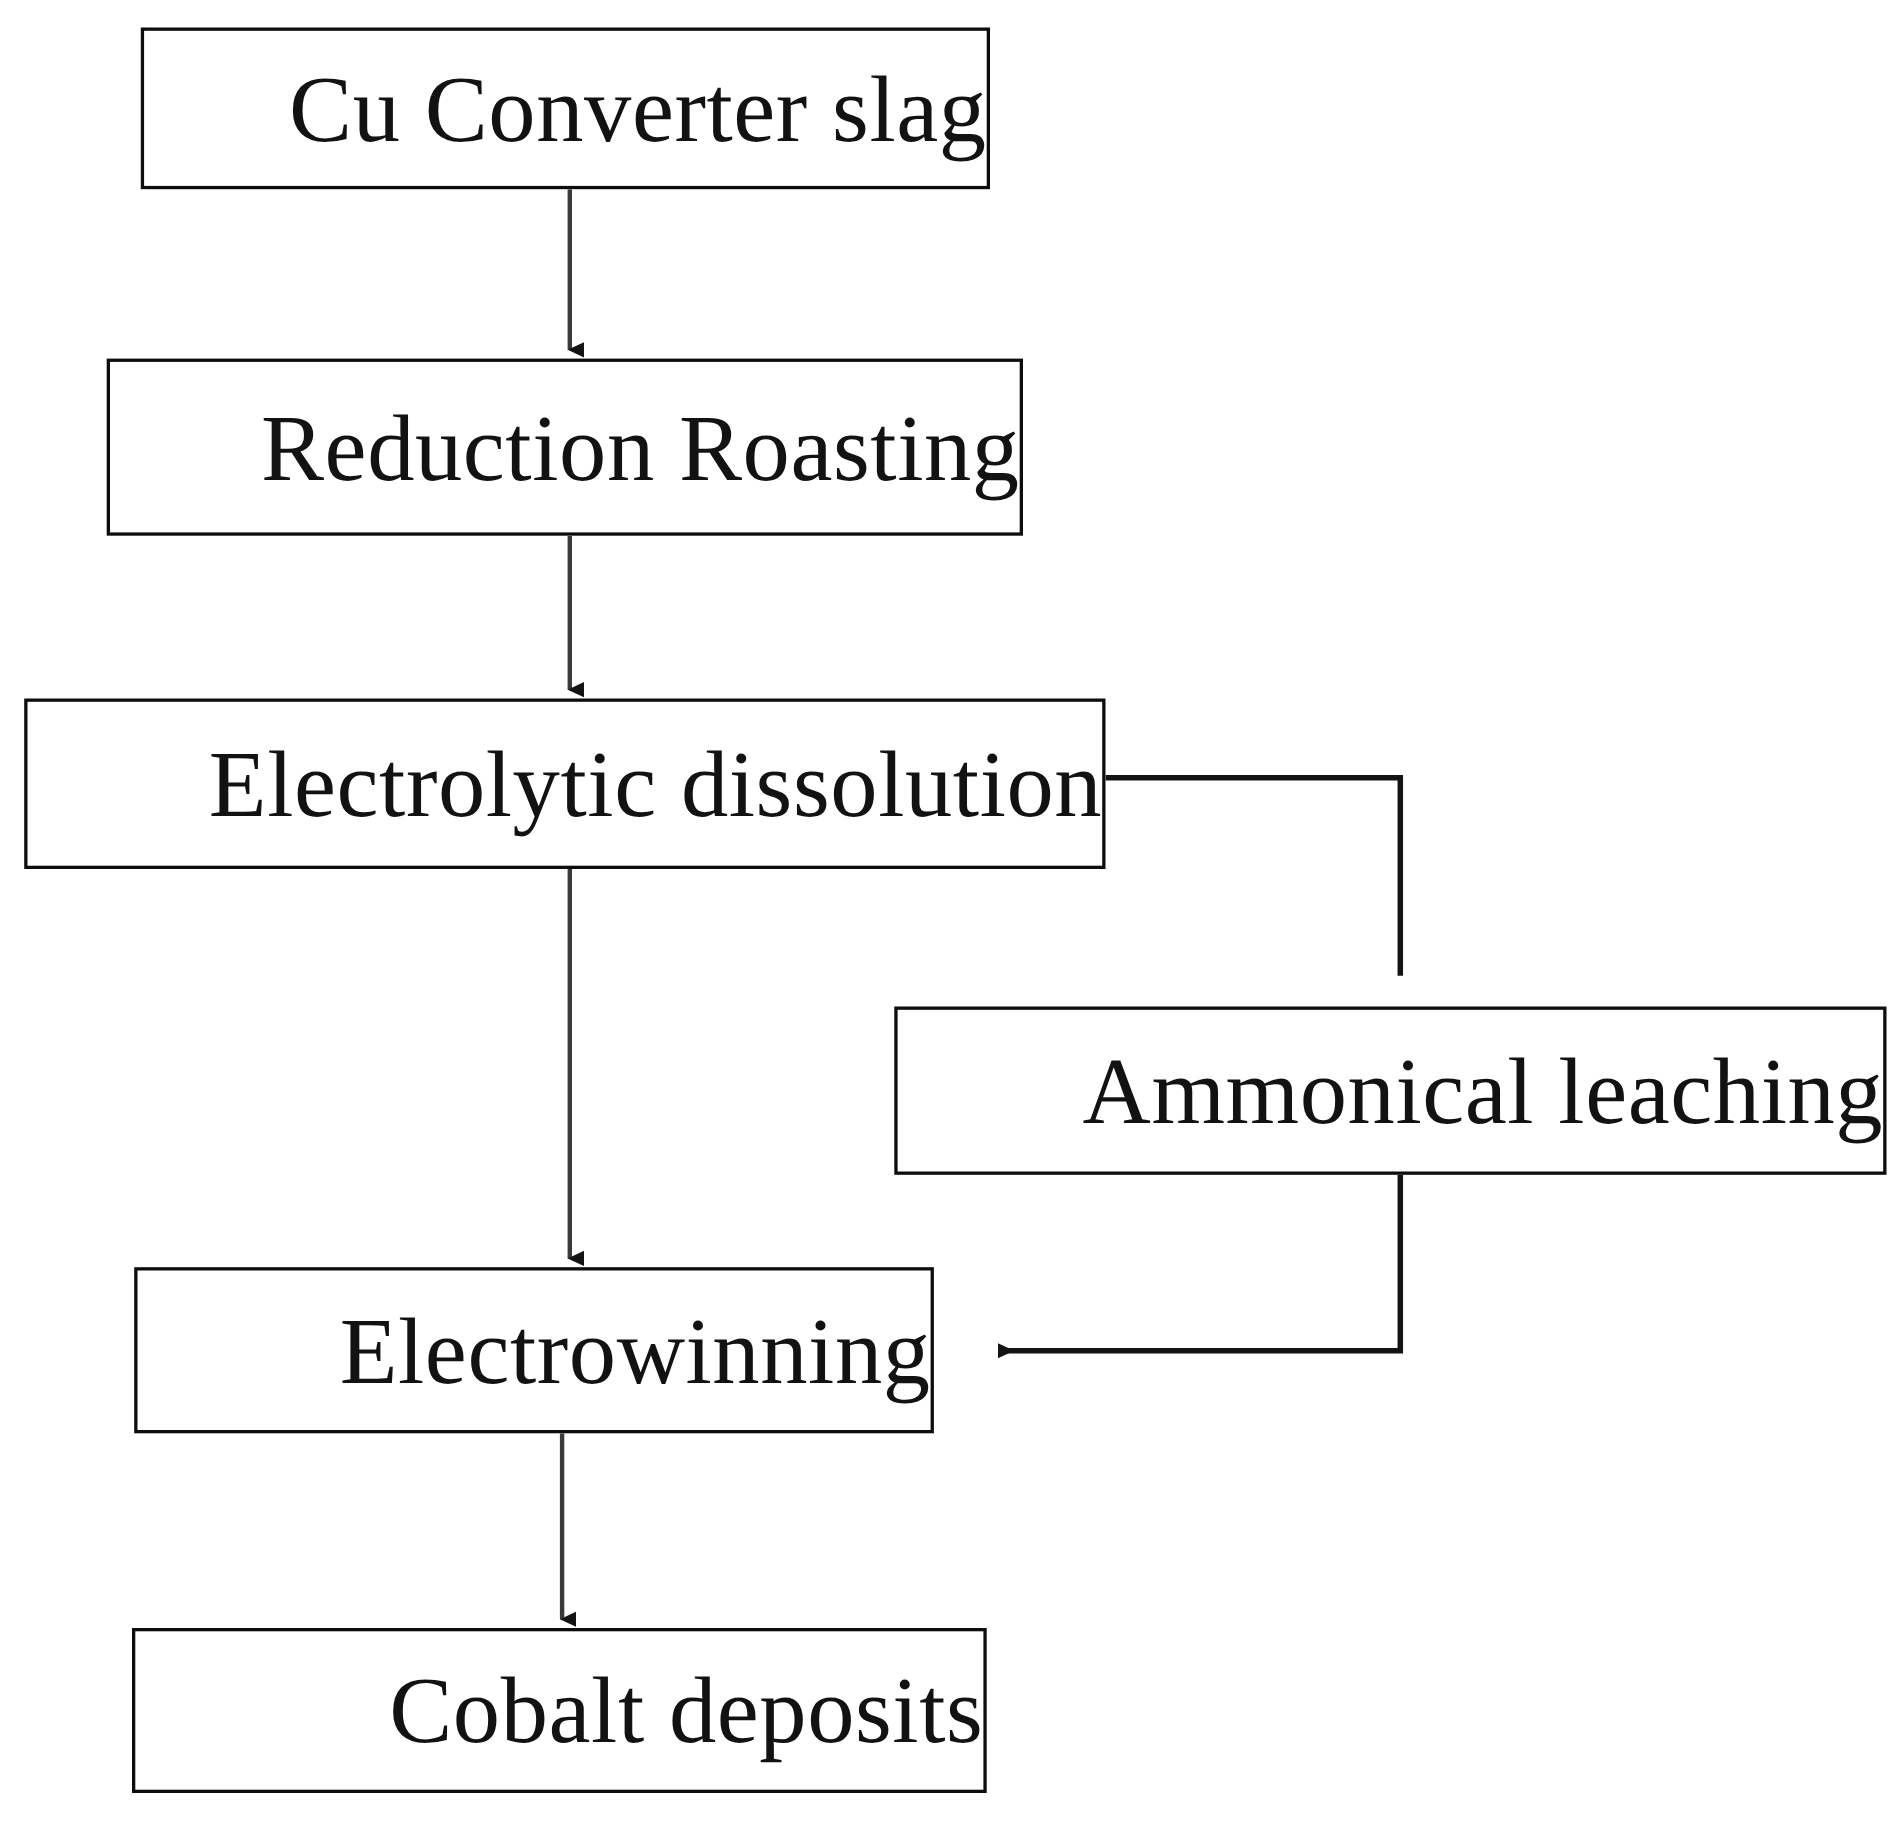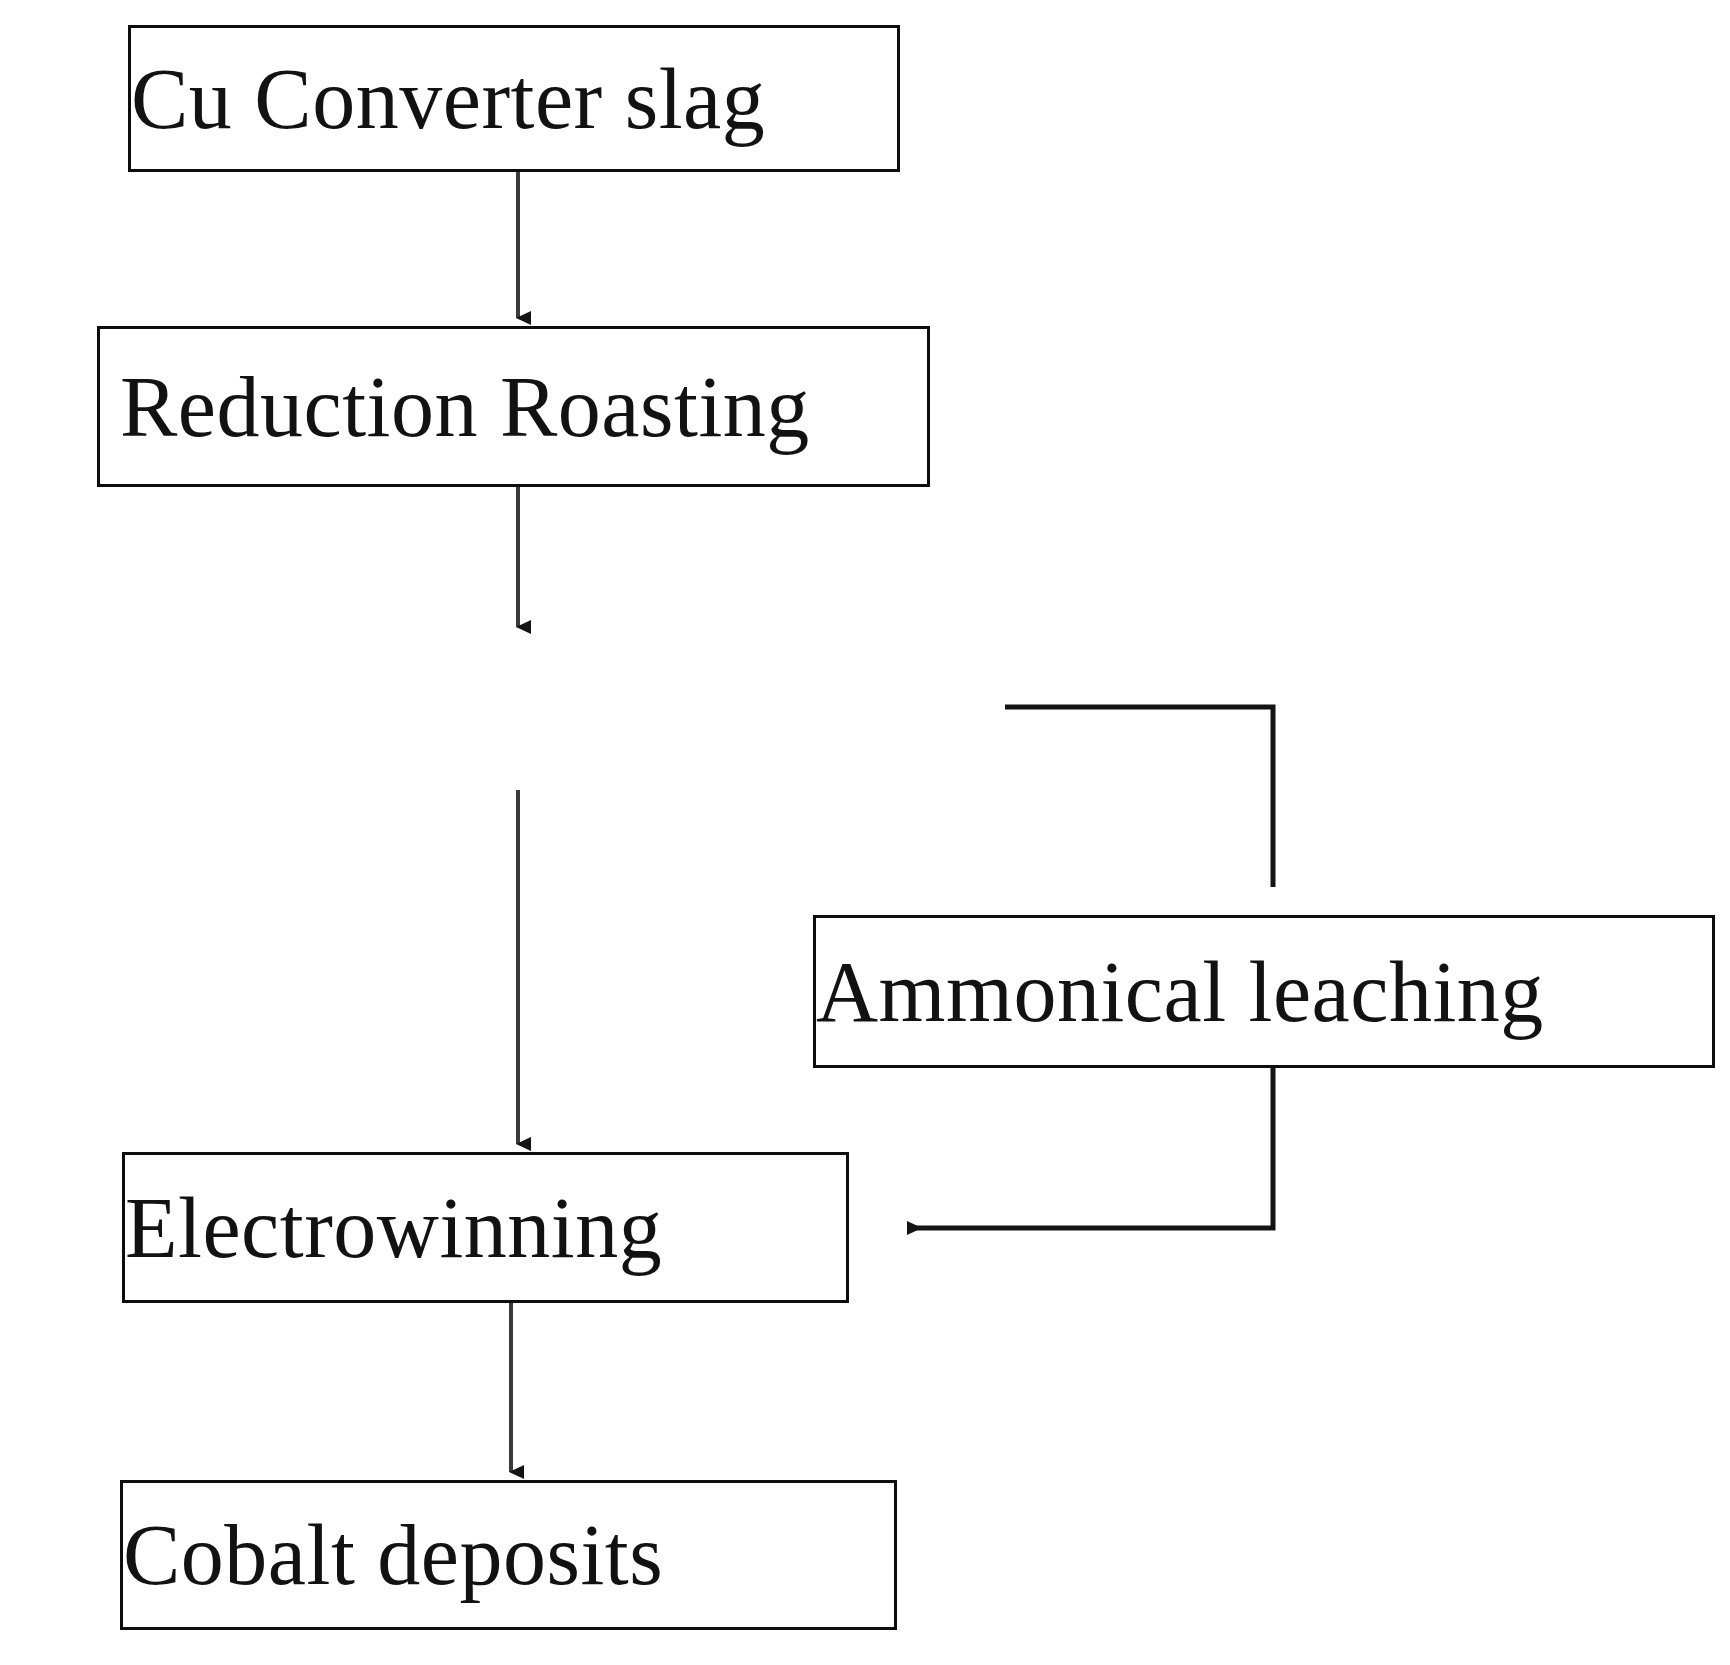--- a/index.html
+++ b/index.html
@@ -24,21 +24,21 @@
     width: 1730px;
     height: 1665px;
   }
   .node-box {
     position: absolute;
     box-sizing: border-box;
     border: 3px solid #0d0d0d;
     background: #ffffff;
     display: flex;
     align-items: center;
-    justify-content: flex-start;
+    justify-content: flex-end;
     z-index: 5;
   }
   .node-label {
     font-family: "Liberation Serif", "DejaVu Serif", serif;
     color: #121212;
     white-space: nowrap;
     line-height: 1;
     letter-spacing: 0.5px;
   }
 
@@ -86,20 +86,23 @@
   </svg>
 
   <div class="node-box" id="node-cu-converter-slag">
     <span class="node-label">Cu Converter slag</span>
   </div>
 
   <div class="node-box" id="node-reduction-roasting">
     <span class="node-label">Reduction Roasting</span>
   </div>
 
+  <div class="node-box" id="node-electrolytic-dissolution">
+    <span class="node-label">Electrolytic dissolution</span>
+  </div>
 
   <div class="node-box" id="node-ammonical-leaching">
     <span class="node-label">Ammonical leaching</span>
   </div>
 
   <div class="node-box" id="node-electrowinning">
     <span class="node-label">Electrowinning</span>
   </div>
 
   <div class="node-box" id="node-cobalt-deposits">

